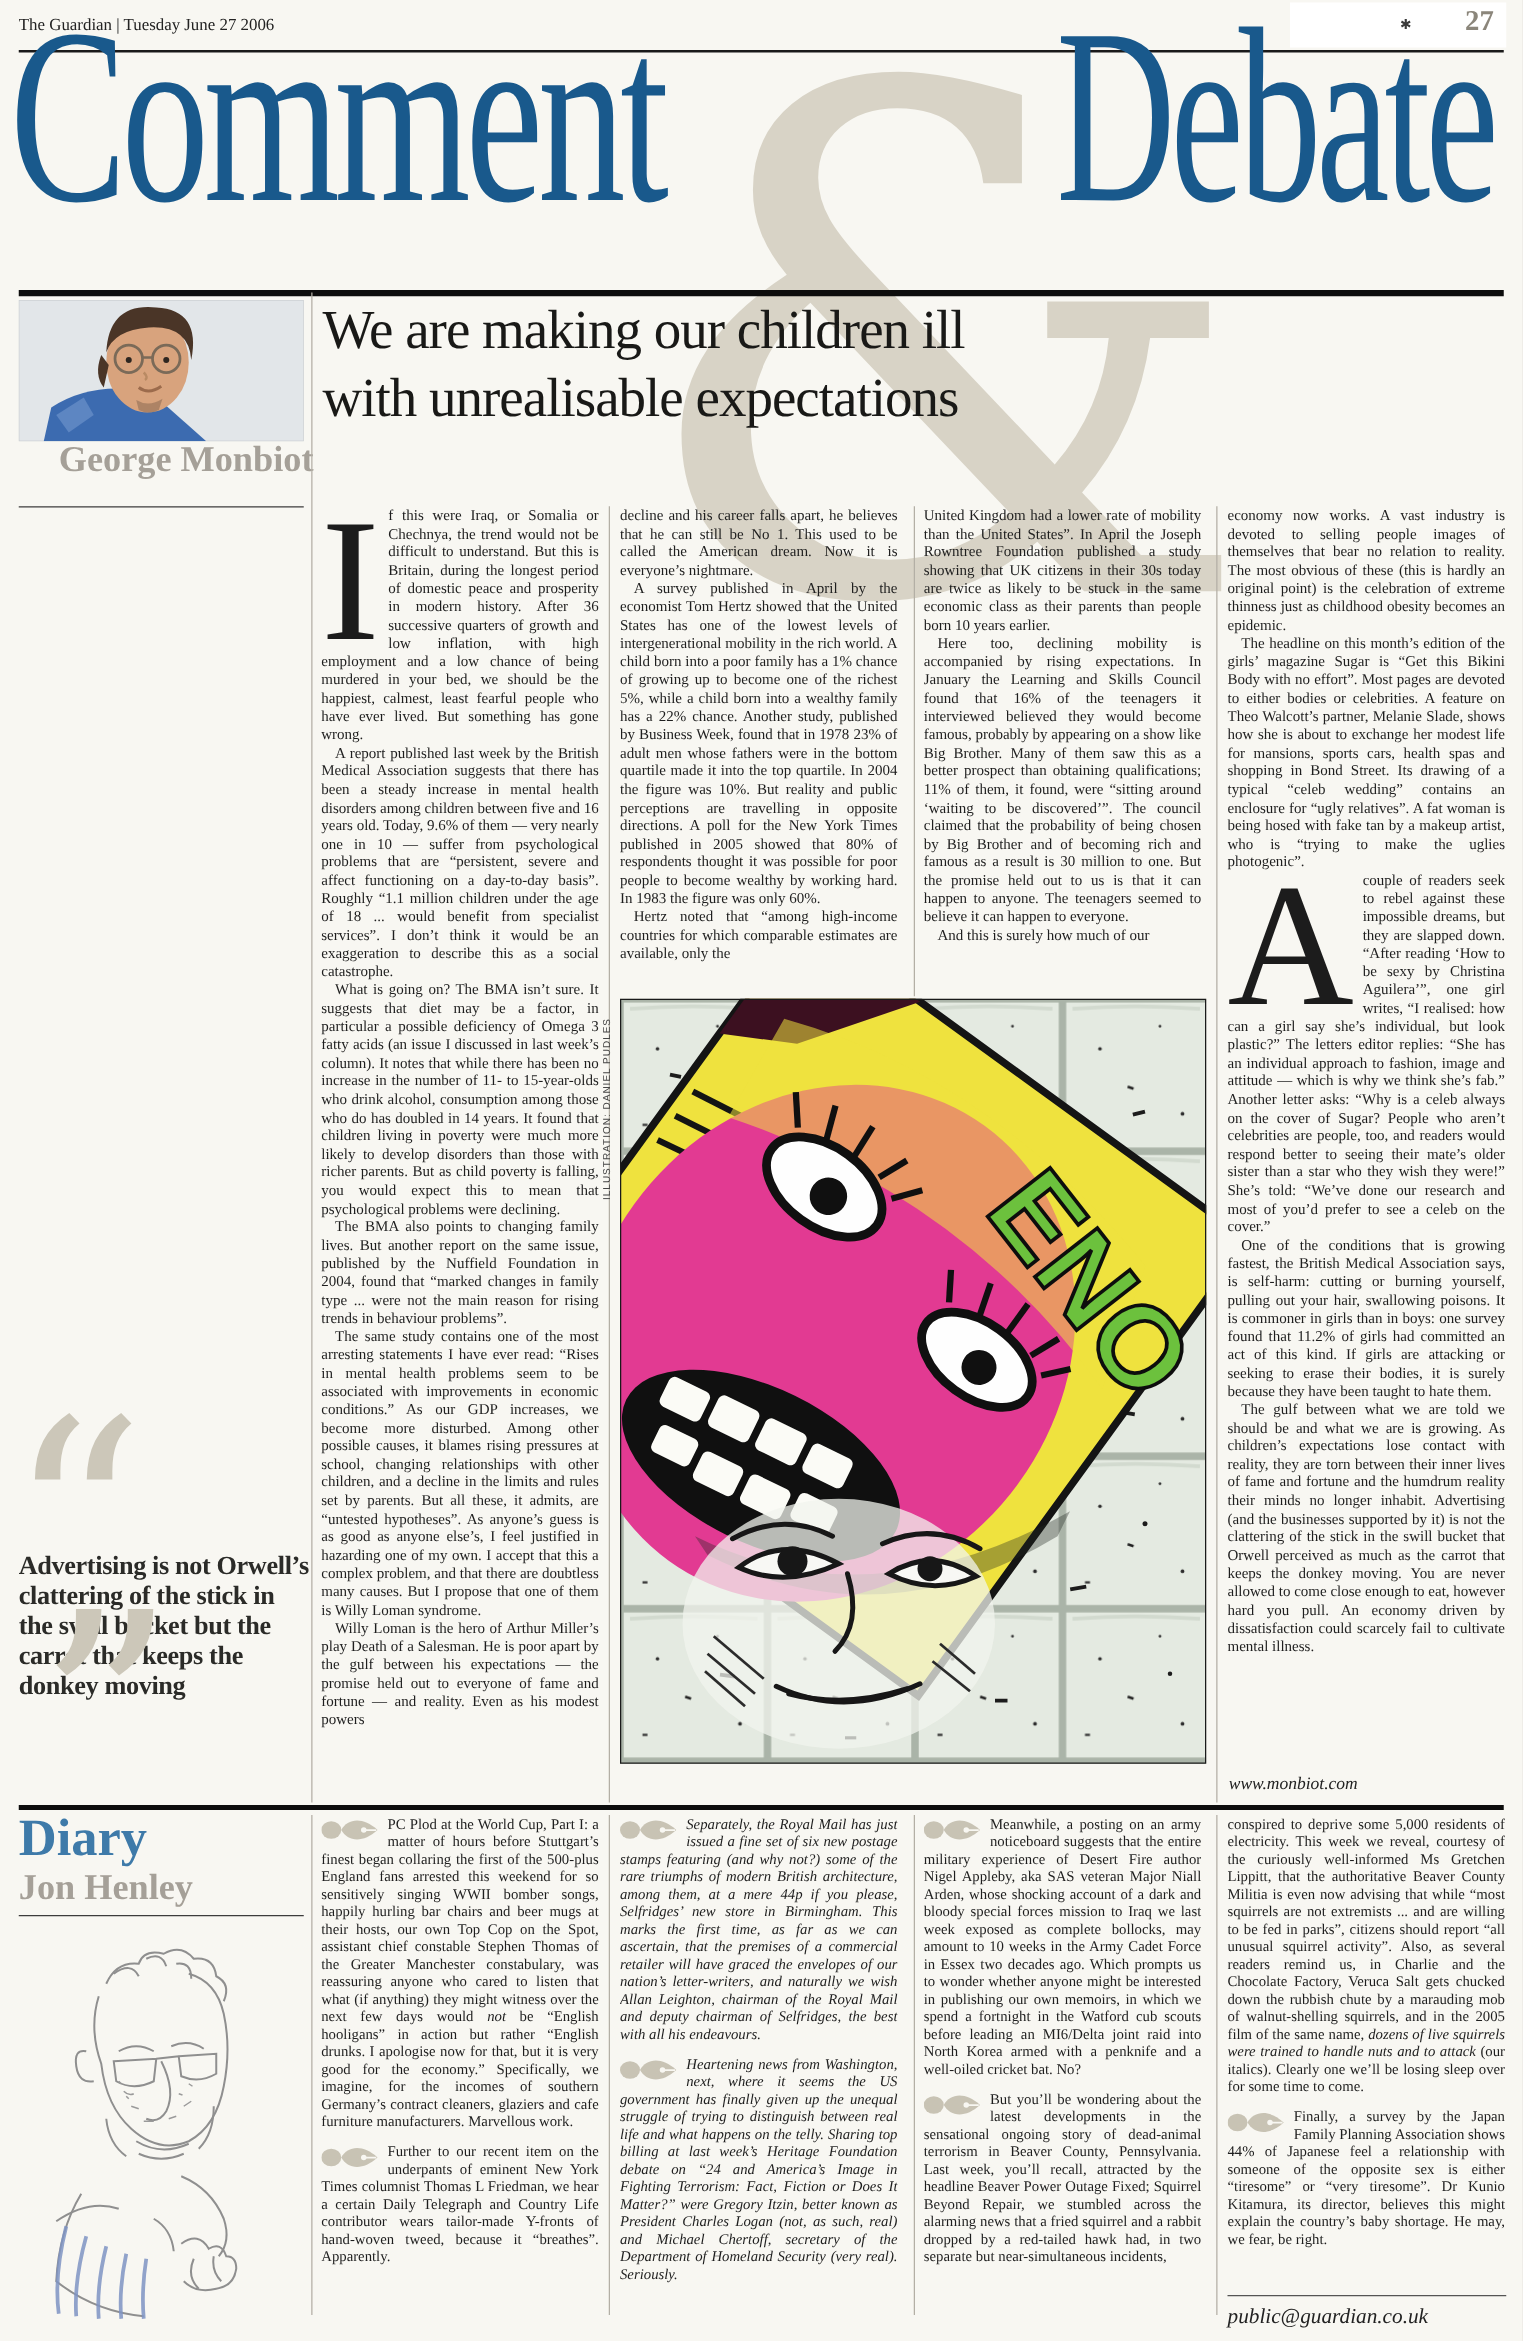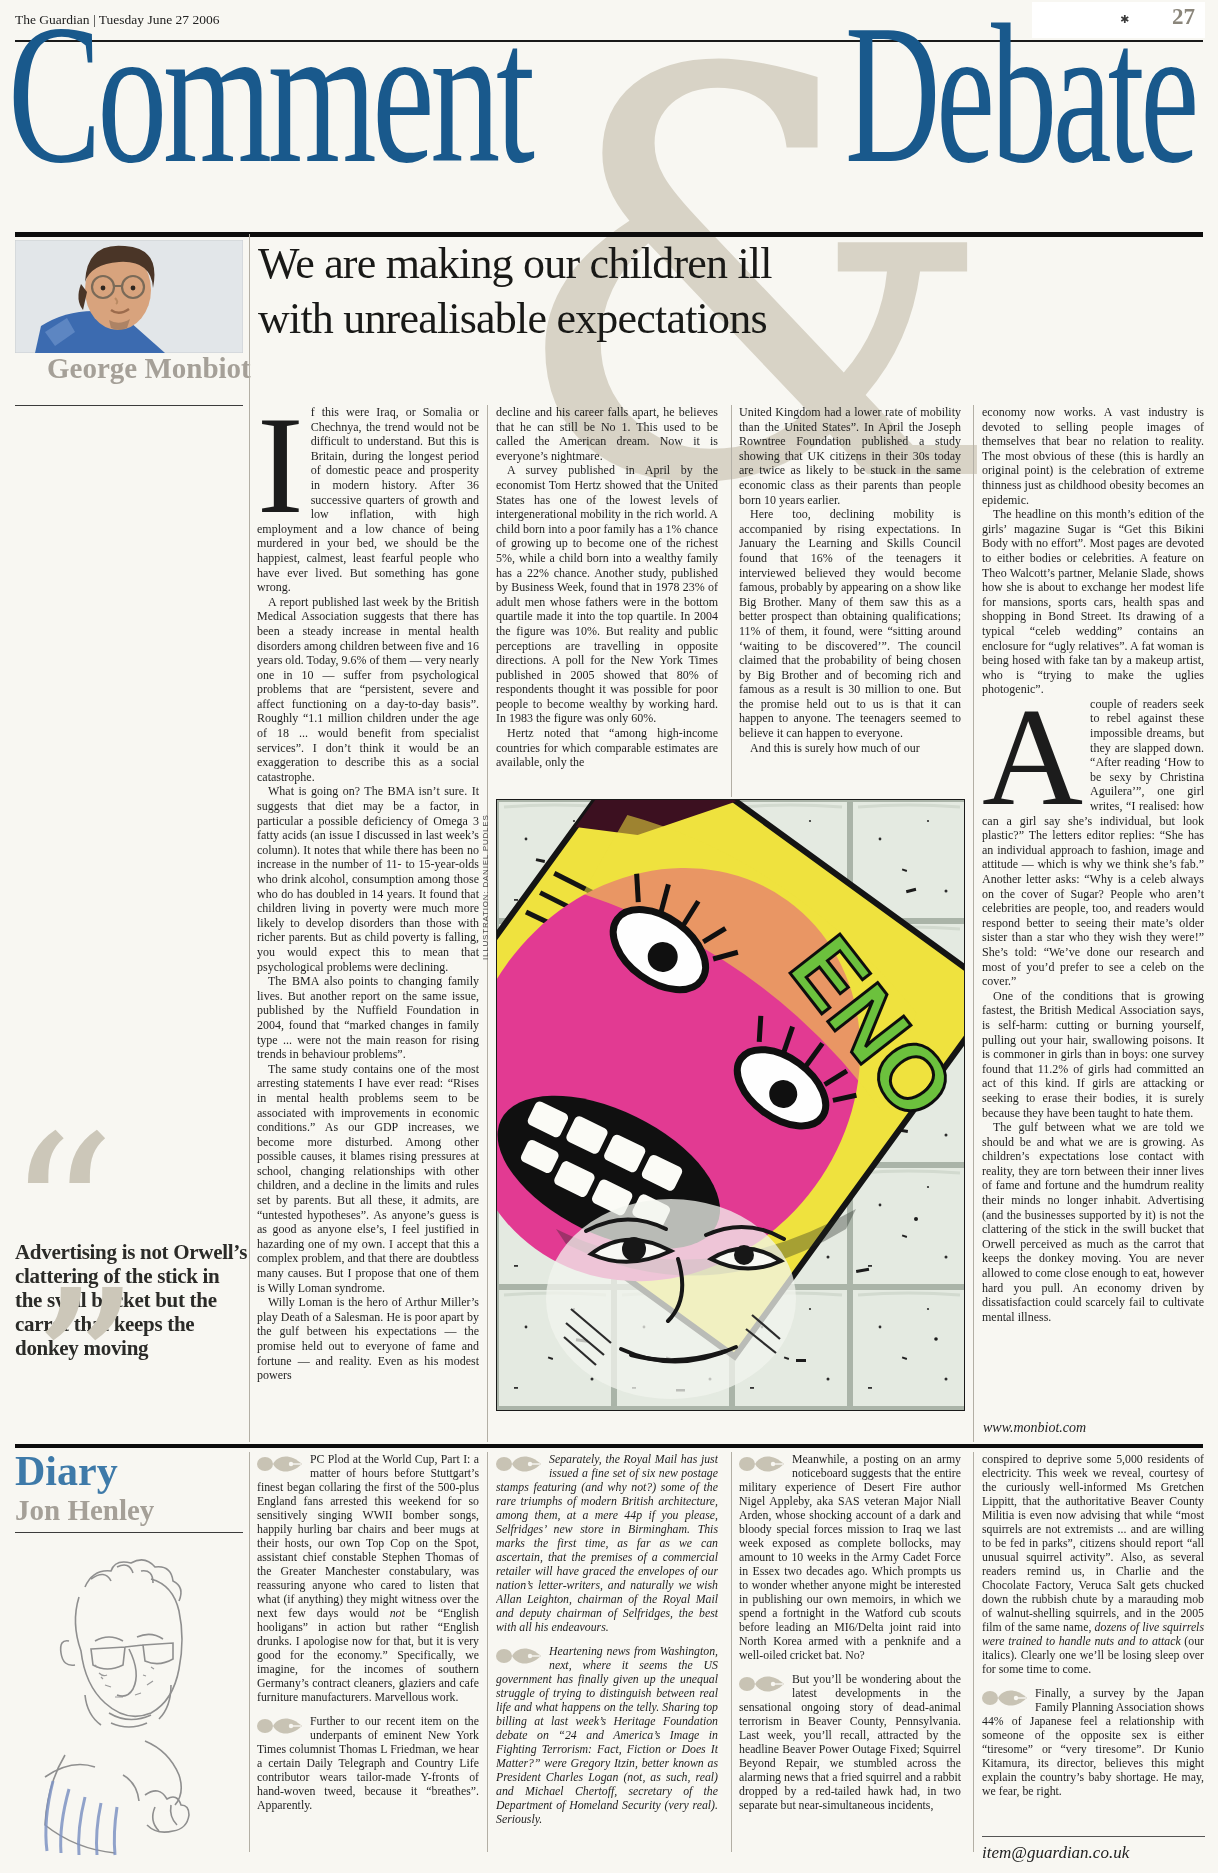--- a/index.html
+++ b/index.html
@@ -349,15 +349,15 @@
       <p><span>conspired to deprive some 5,000 residents of electricity. This week we reveal, courtesy of the curiously well-informed Ms Gretchen Lippitt, that the authoritative Beaver County Militia is even now advising that while “most squirrels are not extremists ... and are willing to be fed in parks”, citizens should report “all unusual squirrel activity”. Also, as several readers remind us, in Charlie and the Chocolate Factory, Veruca Salt gets chucked down the rubbish chute by a marauding mob of walnut-shelling squirrels, and in the 2005 film of the same name, <i>dozens of live squirrels were trained to handle nuts and to attack</i> (our italics). Clearly one we’ll be losing sleep over for some time to come.</span></p>
       <p><span class="nib"><svg width="46" height="22" viewBox="0 0 46 22">
             <ellipse cx="8" cy="11" rx="8" ry="7" fill="#c8c3b4"></ellipse>
             <path d="M16 11 C21 2 33 0 45 11 C33 22 21 20 16 11 Z" fill="#c8c3b4"></path>
             <circle cx="34" cy="11" r="2.2" fill="#f8f7f2"></circle>
             <line x1="34" y1="11" x2="44" y2="11" stroke="#f8f7f2" stroke-width="1.4"></line>
           </svg></span><span>Finally, a survey by the Japan Family Planning Association shows 44% of Japanese feel a relationship with someone of the opposite sex is either “tiresome” or “very tiresome”. Dr Kunio Kitamura, its director, believes this might explain the country’s baby shortage. He may, we fear, be right.</span></p>
     </div>
 
   <div class="abs email-rule"></div>
-  <div class="abs diary-email">item@guardian.co.uk</div>
+  <div class="abs diary-email">public@guardian.co.uk</div>
 
 </div>
 
 </body></html>

